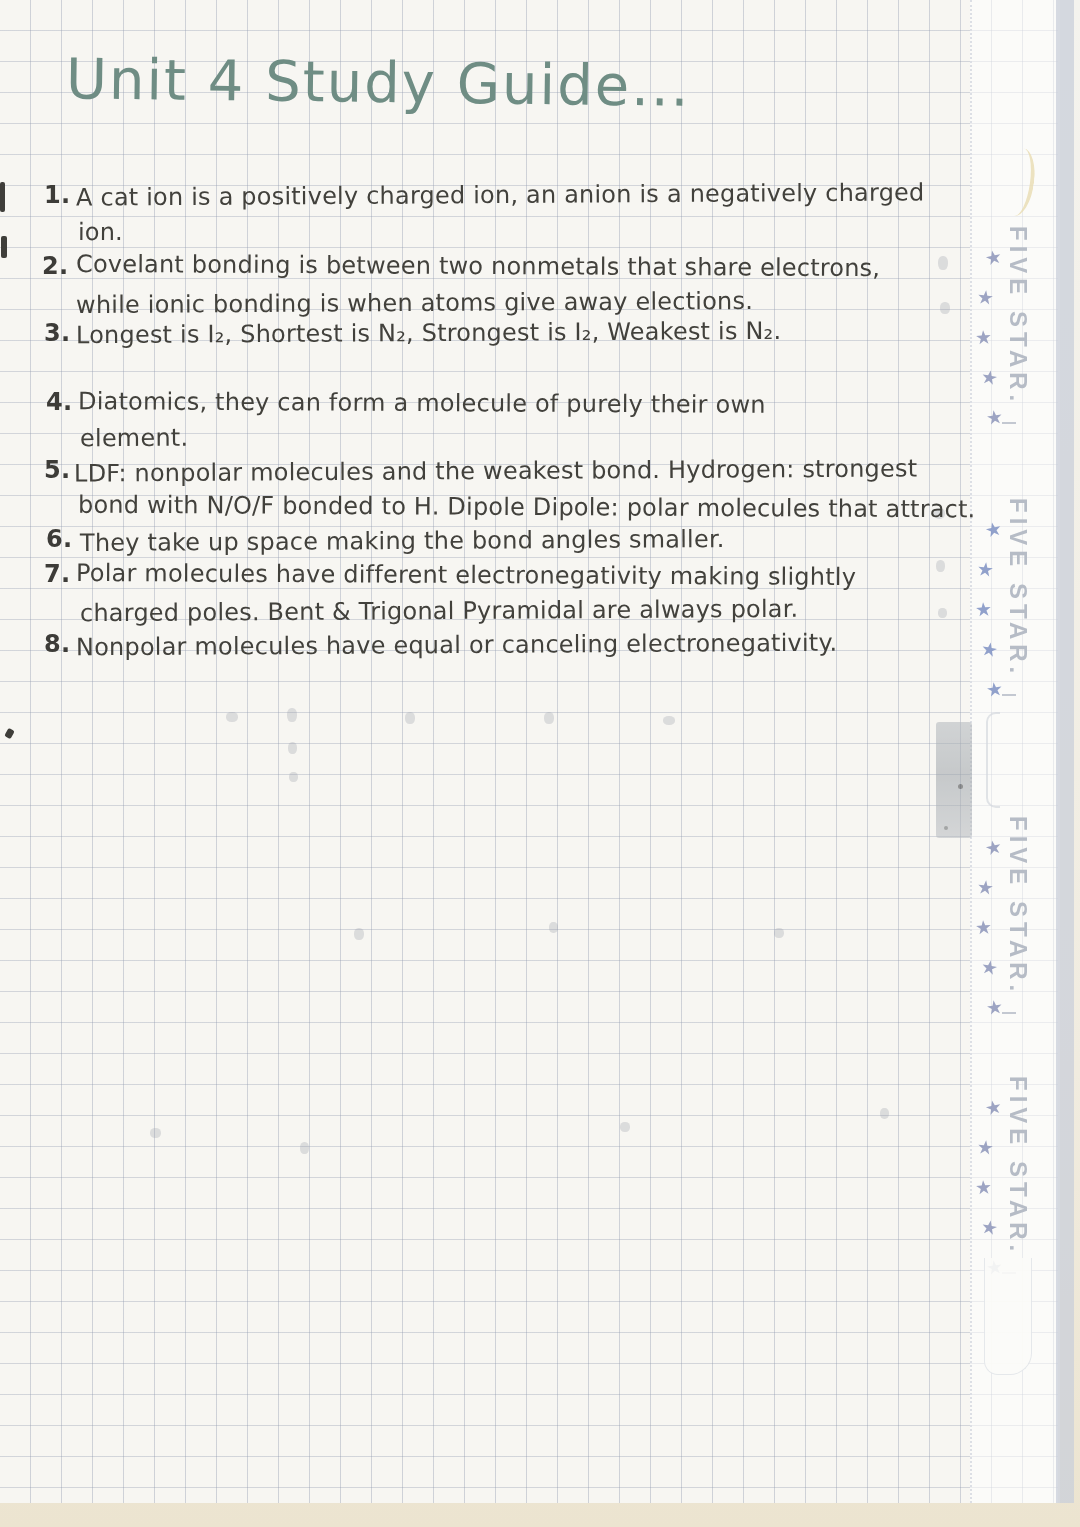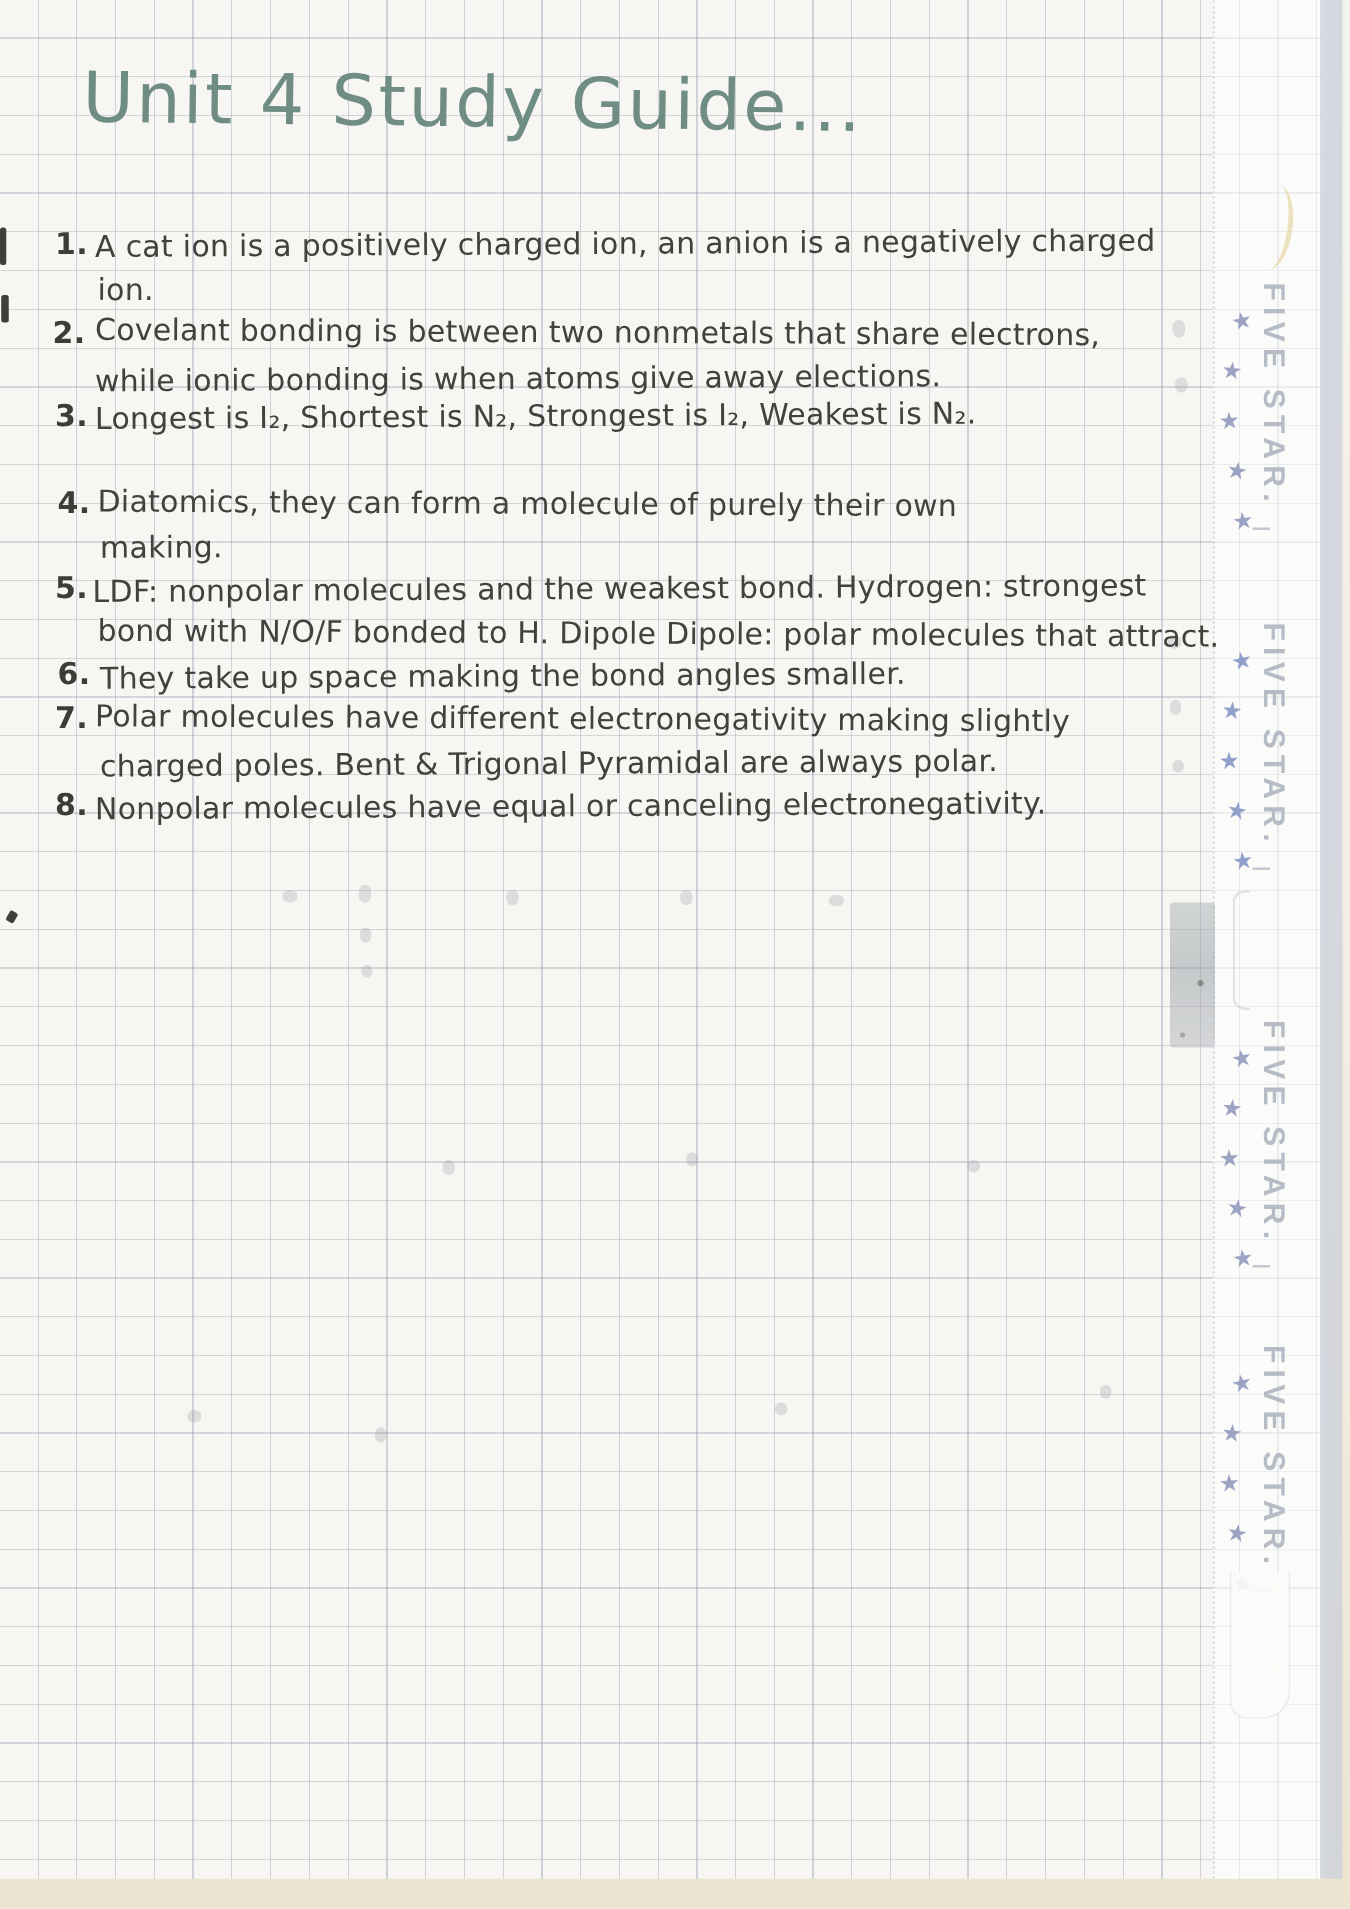--- a/index.html
+++ b/index.html
@@ -178,21 +178,21 @@
 
   <span class="num" style="left:42px;top:252px">2.</span>
   <span class="line tr" style="left:76px;top:252px">Covelant bonding is between two nonmetals that share electrons,</span>
   <span class="line tl" style="left:76px;top:289px">while ionic bonding is when atoms give away elections.</span>
 
   <span class="num" style="left:44px;top:319px">3.</span>
   <span class="line tl" style="left:76px;top:319px">Longest is I₂, Shortest is N₂, Strongest is I₂, Weakest is N₂.</span>
 
   <span class="num" style="left:46px;top:388px">4.</span>
   <span class="line tr" style="left:78px;top:389px">Diatomics, they can form a molecule of purely their own</span>
-  <span class="line tl" style="left:80px;top:424px">making.</span>
+  <span class="line tl" style="left:80px;top:424px">element.</span>
 
   <span class="num" style="left:44px;top:456px">5.</span>
   <span class="line tl" style="left:74px;top:457px">LDF: nonpolar molecules and the weakest bond. Hydrogen: strongest</span>
   <span class="line tr" style="left:78px;top:493px">bond with N/O/F bonded to H. Dipole Dipole: polar molecules that attract.</span>
 
   <span class="num" style="left:46px;top:525px">6.</span>
   <span class="line tl" style="left:80px;top:527px">They take up space making the bond angles smaller.</span>
 
   <span class="num" style="left:44px;top:560px">7.</span>
   <span class="line tr" style="left:76px;top:561px">Polar molecules have different electronegativity making slightly</span>

